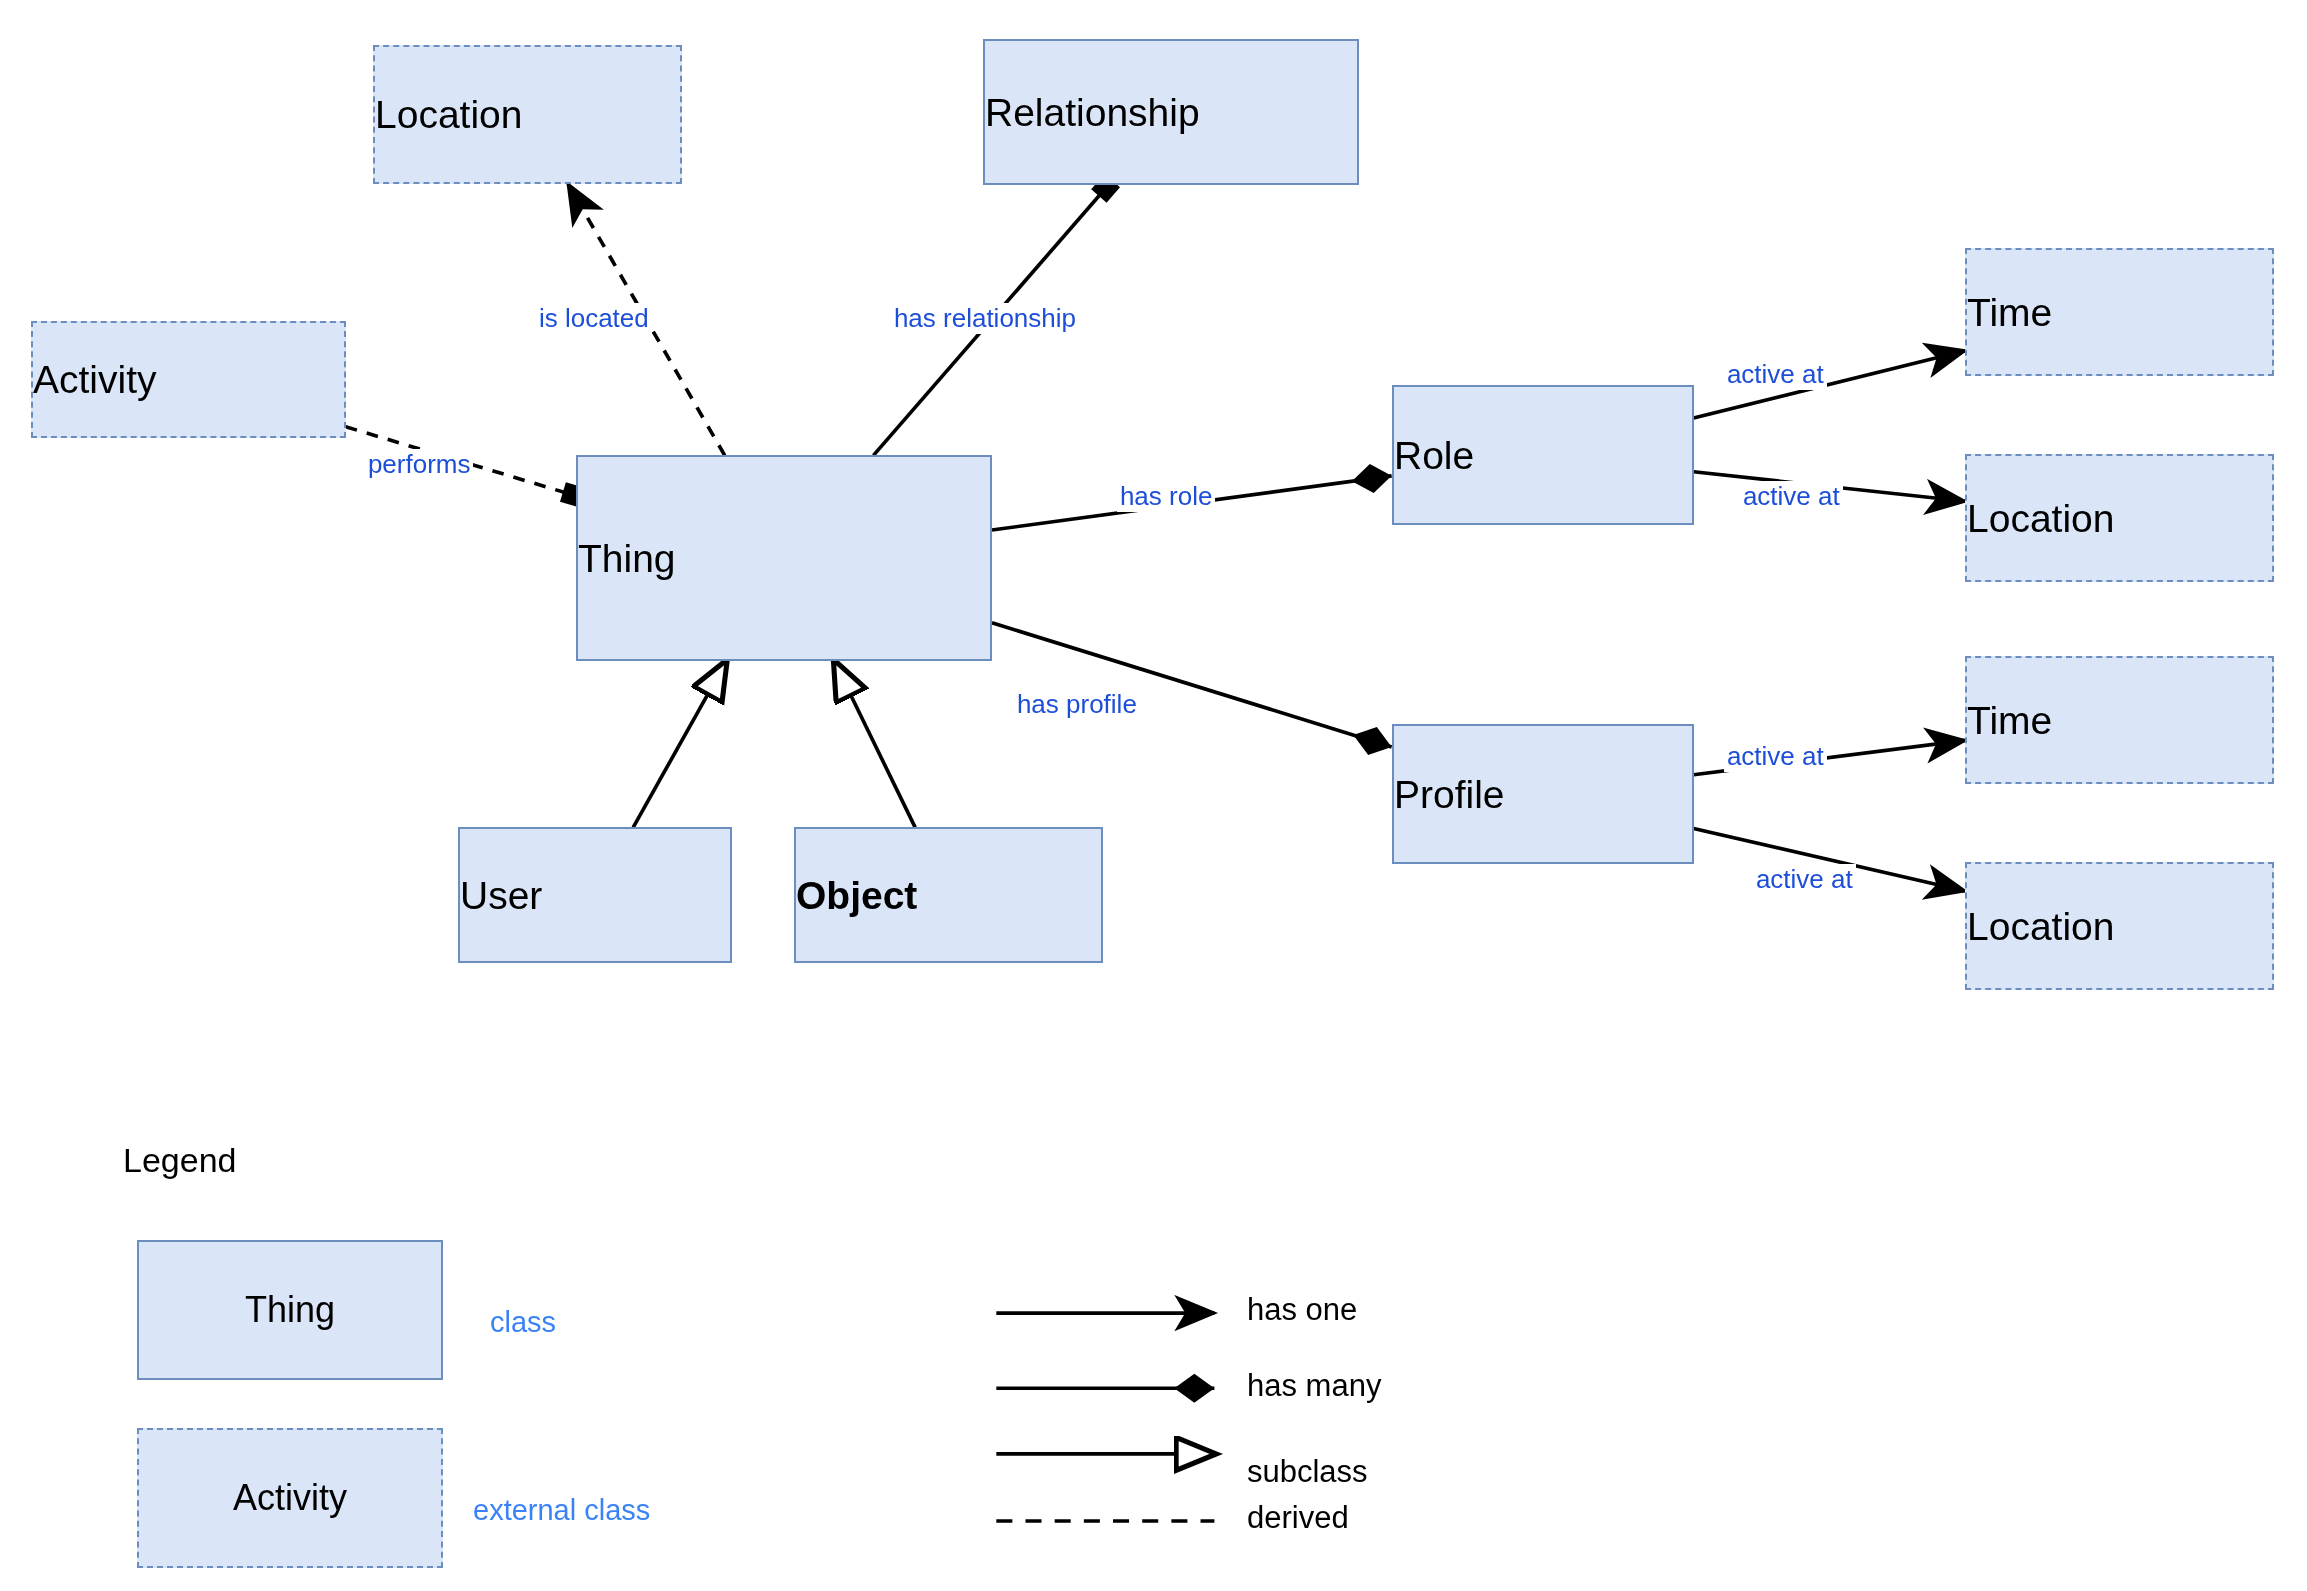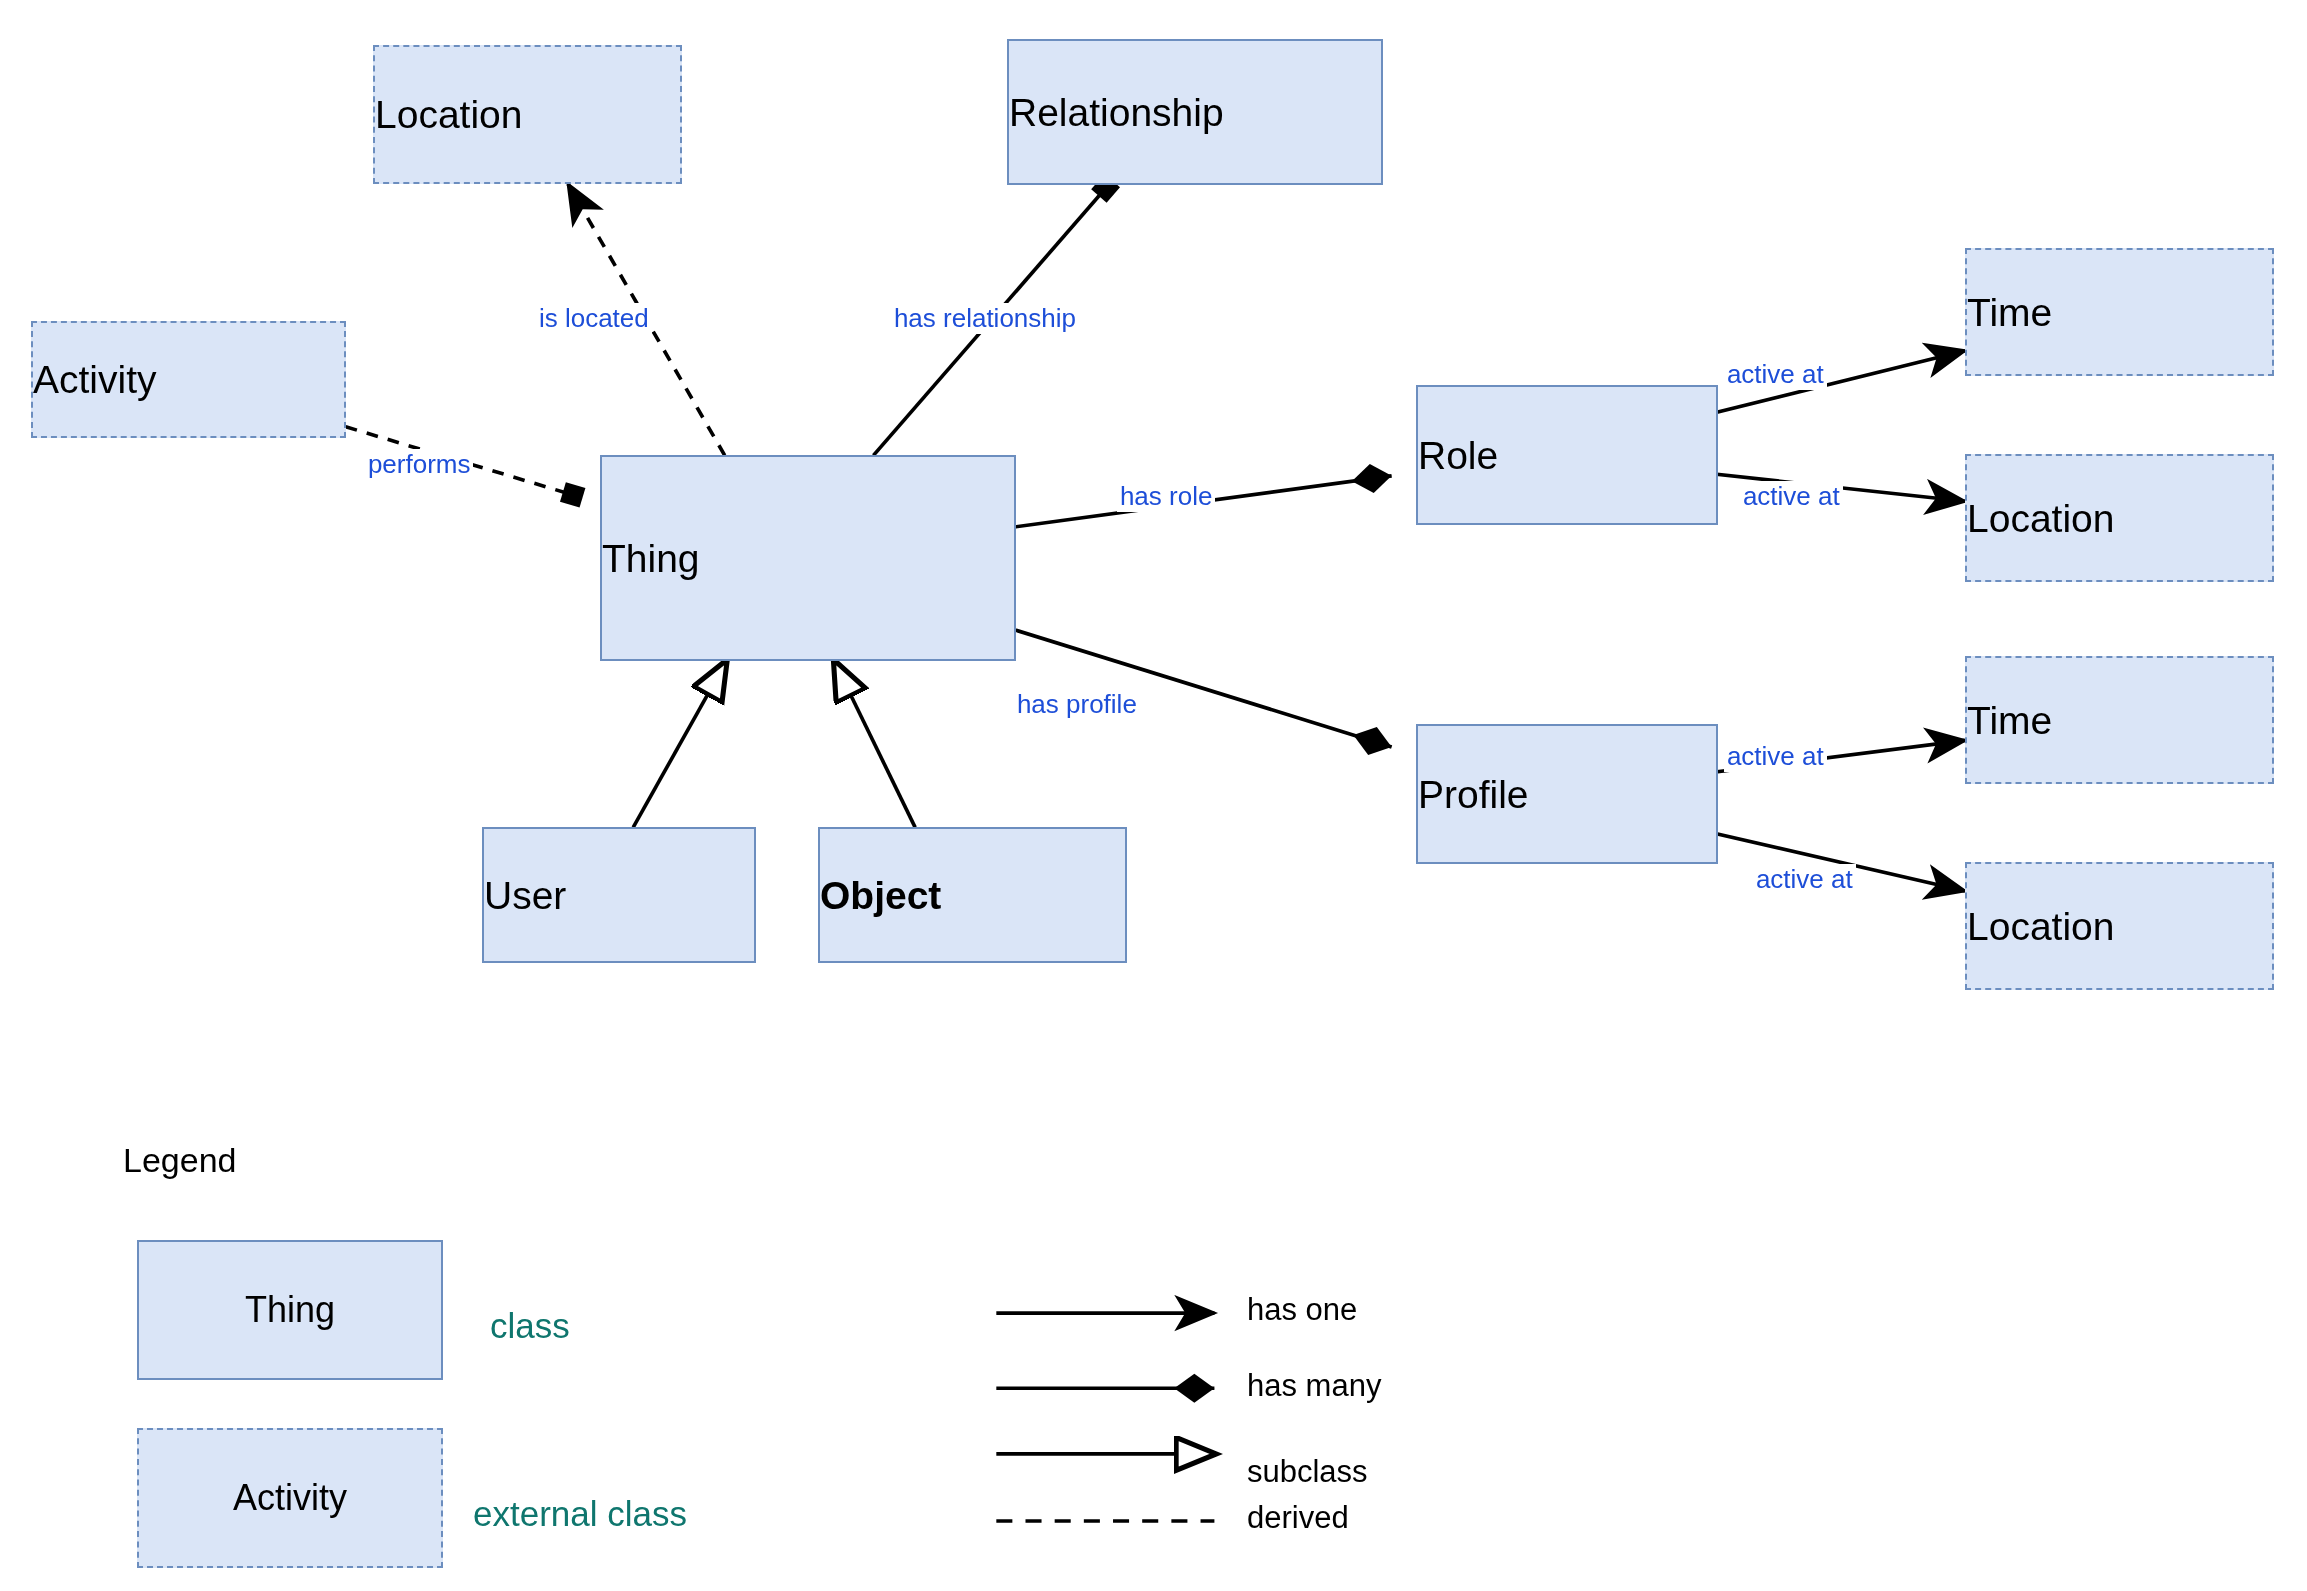--- a/index.html
+++ b/index.html
@@ -29,21 +29,20 @@
     position: absolute;
     box-sizing: border-box;
     background: #dae5f7;
     display: flex;
     align-items: center;
     color: #000000;
     z-index: 2;
   }
   .node.solid {
     border: 2.9px solid #6c8ebf;
-    margin-left: 24px;
   }
   .node.dashed {
     border: 2.9px dashed #6c8ebf;
   }
   .node .label {
     font-size: 39px;
     line-height: 1;
     white-space: nowrap;
   }
   .edge-label {
@@ -80,22 +79,22 @@
     display: flex;
     align-items: center;
     justify-content: center;
     z-index: 2;
   }
   .legend-node.solid { border: 2.9px solid #6c8ebf; }
   .legend-node.dashed { border: 2.9px dashed #6c8ebf; }
   .legend-node .label { font-size: 36px; color: #000; white-space: nowrap; }
   .legend-text {
     position: absolute;
-    font-size: 35px;
-    color: #0f766e;
+    font-size: 29px;
+    color: #3b82f6;
     white-space: nowrap;
     z-index: 3;
   }
   .legend-line-text {
     position: absolute;
     font-size: 31px;
     color: #000000;
     white-space: nowrap;
     z-index: 3;
   }

